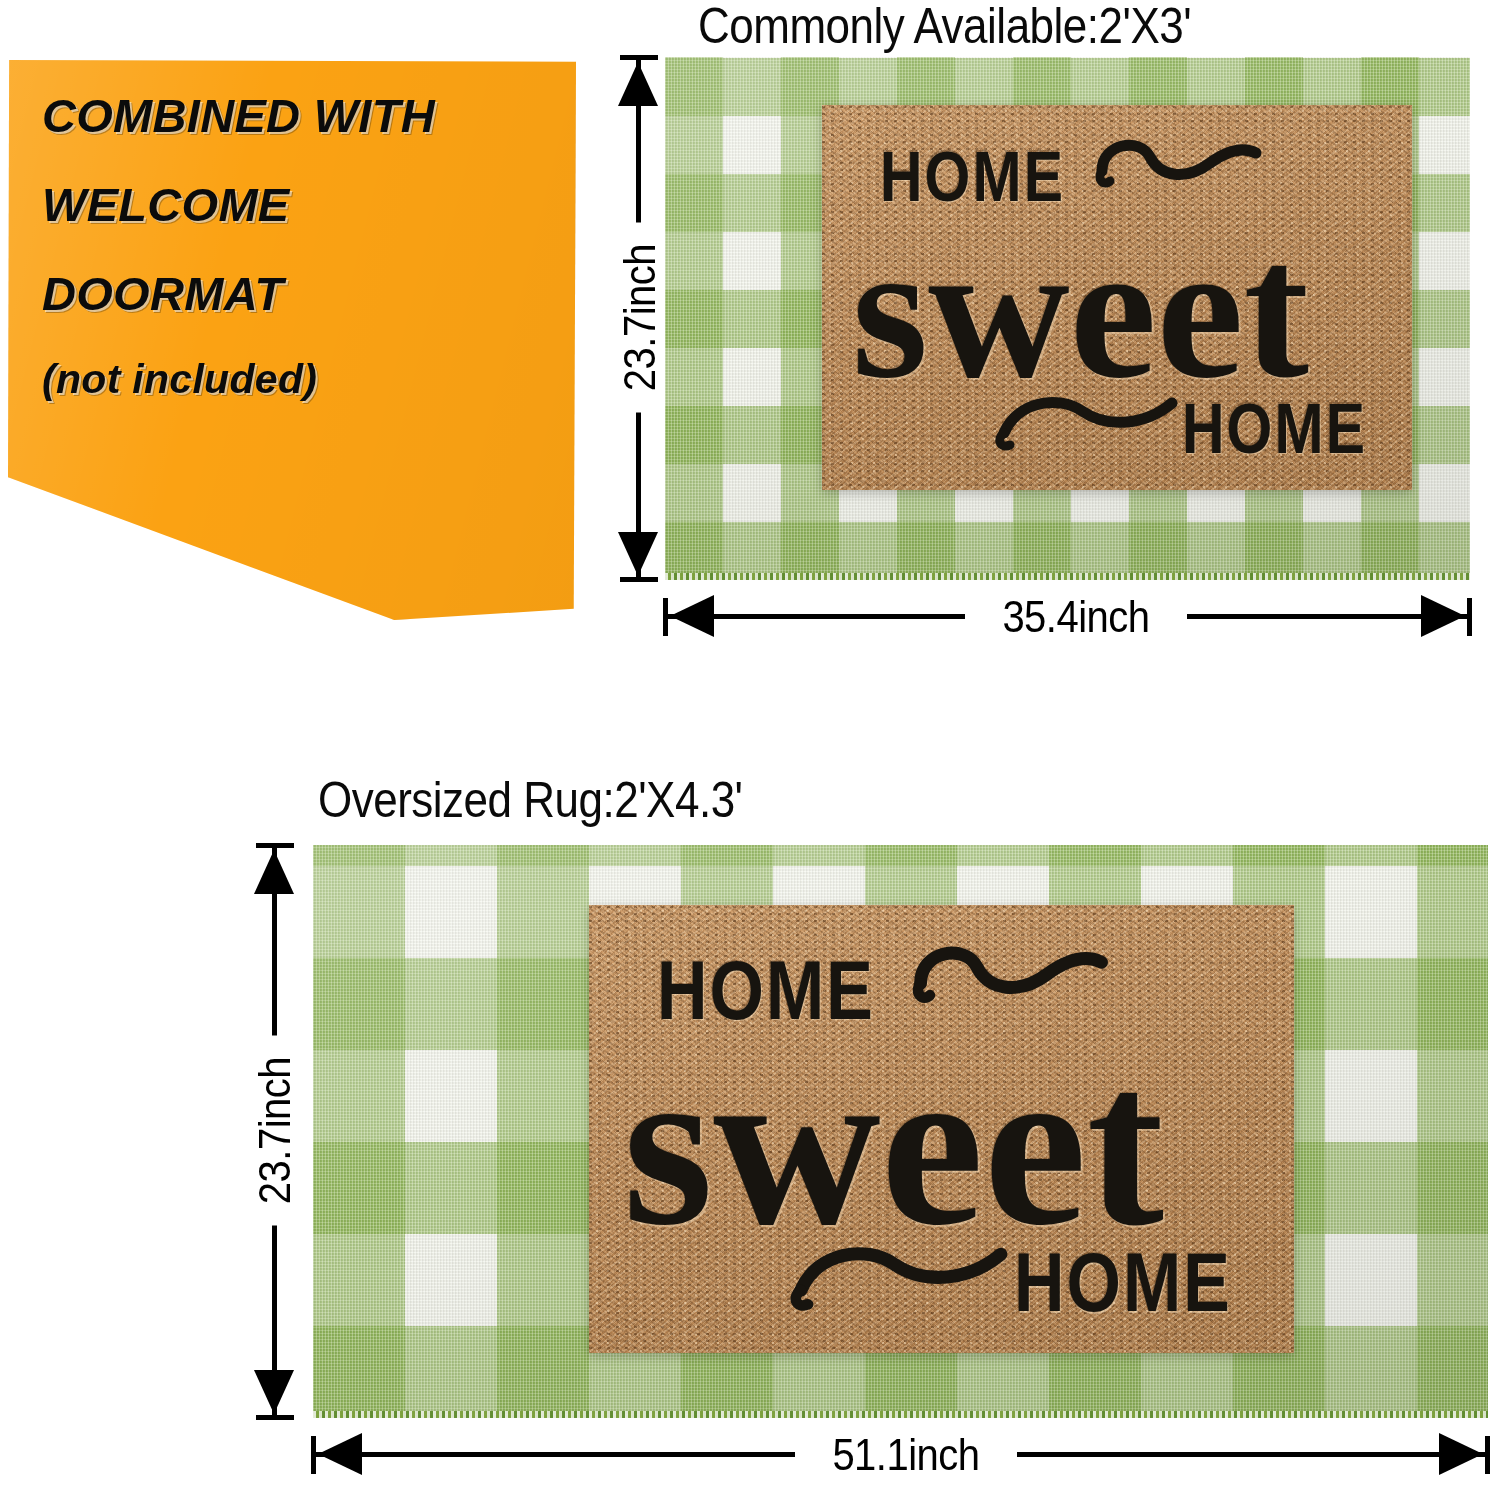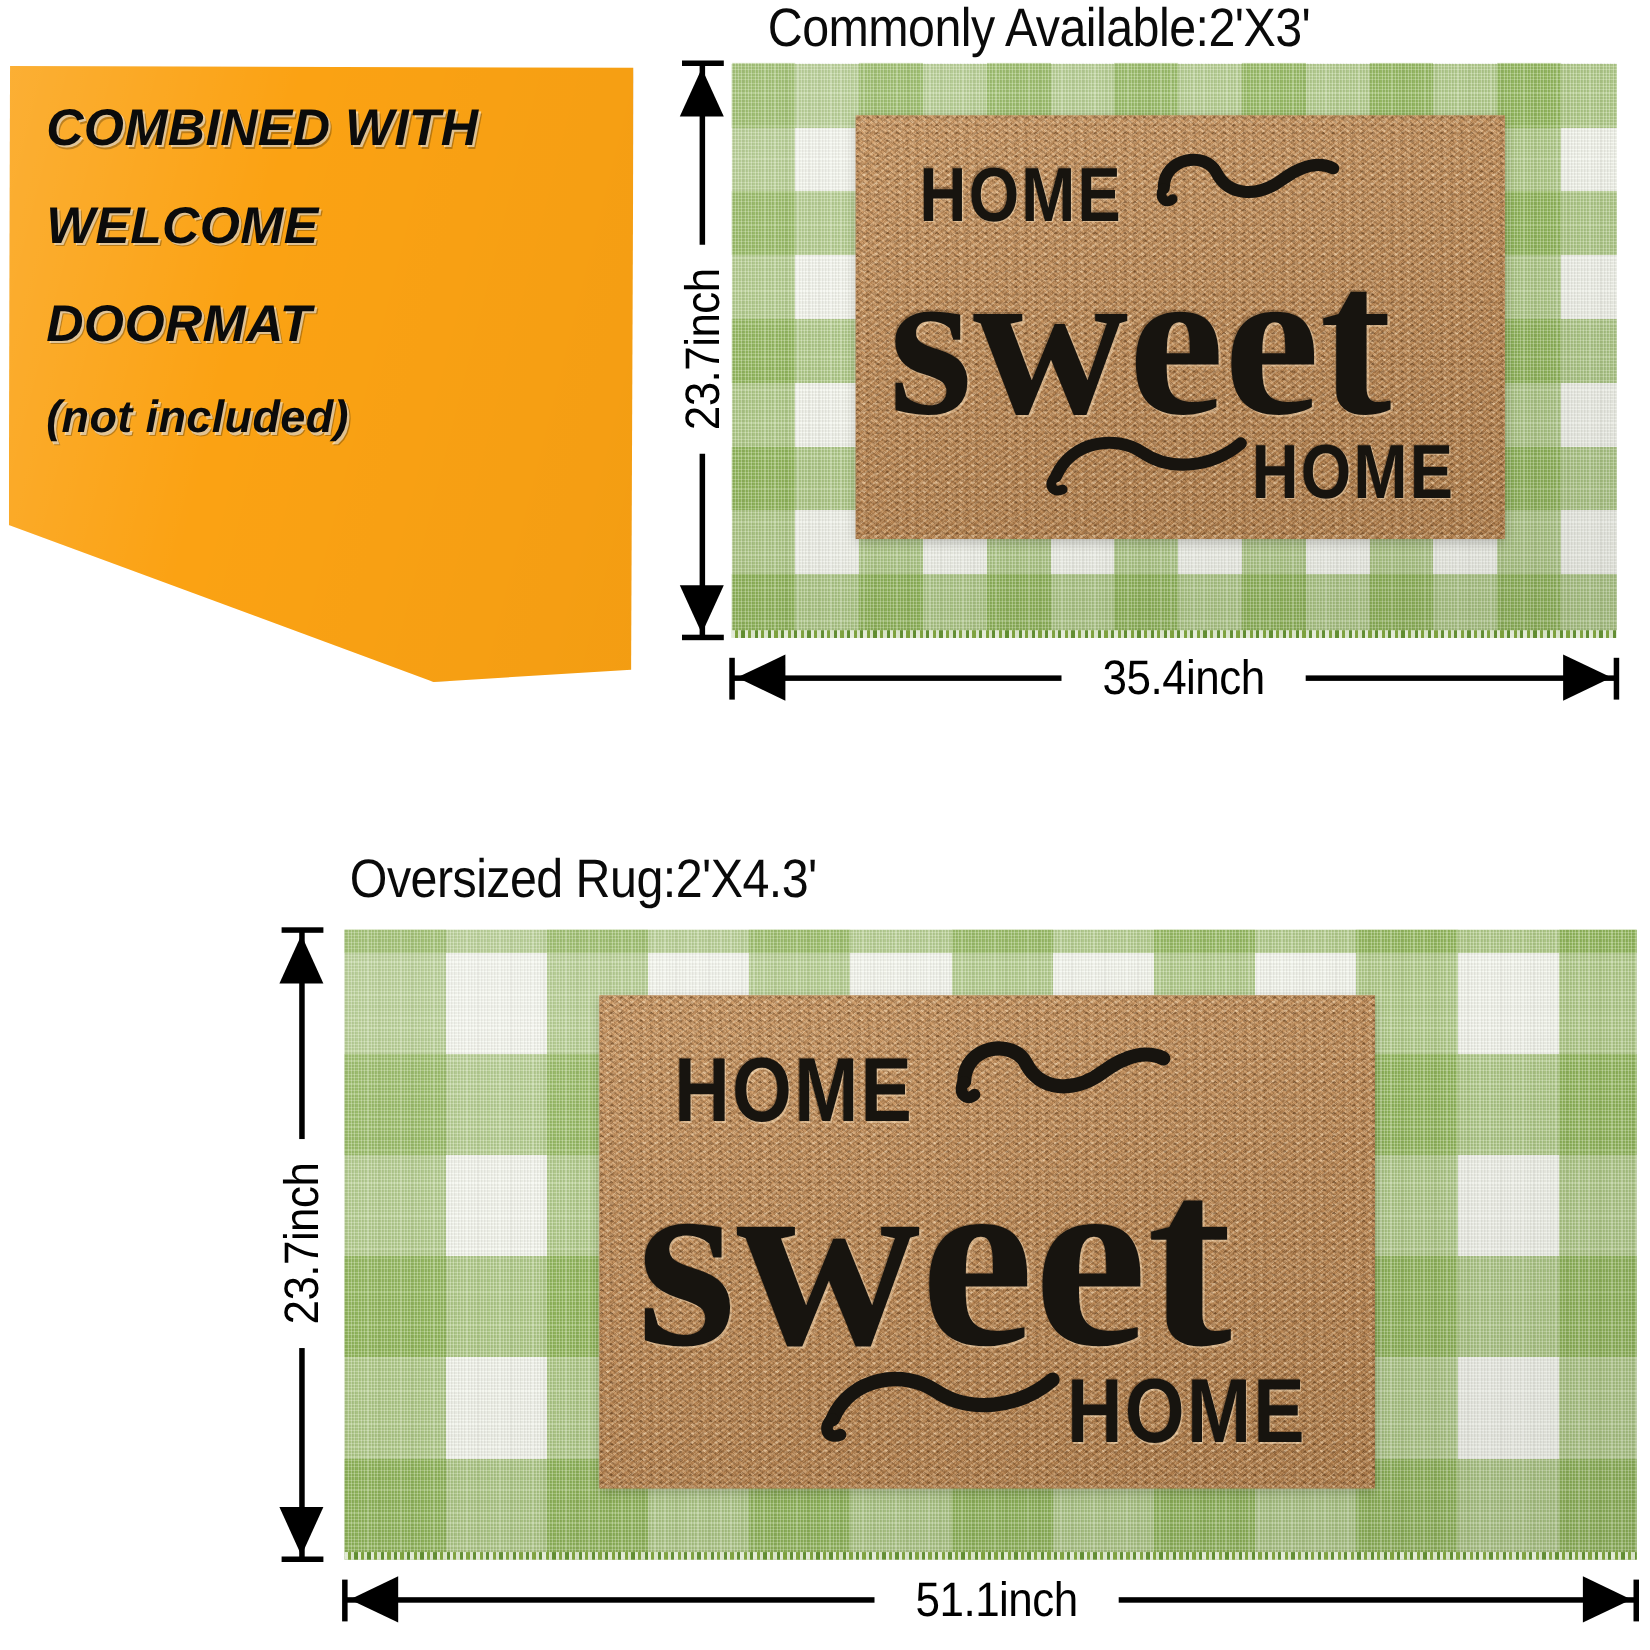--- a/index.html
+++ b/index.html
@@ -95,20 +95,21 @@
     background-image:
       radial-gradient(ellipse 3px 1.5px at 20% 30%, rgba(90,55,25,.55) 0 60%, rgba(0,0,0,0) 61%),
       radial-gradient(ellipse 2.5px 1.2px at 70% 75%, rgba(250,225,190,.50) 0 60%, rgba(0,0,0,0) 61%),
       repeating-linear-gradient(27deg, rgba(90,55,25,0.22) 0 2px, rgba(0,0,0,0) 2px 5px),
       repeating-linear-gradient(-33deg, rgba(255,230,195,0.26) 0 2px, rgba(0,0,0,0) 2px 6px),
       repeating-linear-gradient(82deg, rgba(120,75,35,0.18) 0 1px, rgba(0,0,0,0) 1px 4px),
       linear-gradient(165deg,#cf9e6c 0%, #bd8b59 55%, #b07f4e 100%);
     background-size:9px 7px, 11px 8px, auto, auto, auto, auto;
     box-shadow: 0 3px 10px rgba(0,0,0,0.22);
     overflow:hidden;
+    margin-left:44px;
   }
   .mat .grain{
     position:absolute;inset:0;
     background-image:
       repeating-linear-gradient(45deg, rgba(70,40,15,.14) 0 1px, rgba(0,0,0,0) 1px 3px),
       repeating-linear-gradient(-45deg, rgba(255,235,200,.16) 0 1px, rgba(0,0,0,0) 1px 3px);
     pointer-events:none;
   }
   .mat .lettering{
     position:absolute;inset:0;

